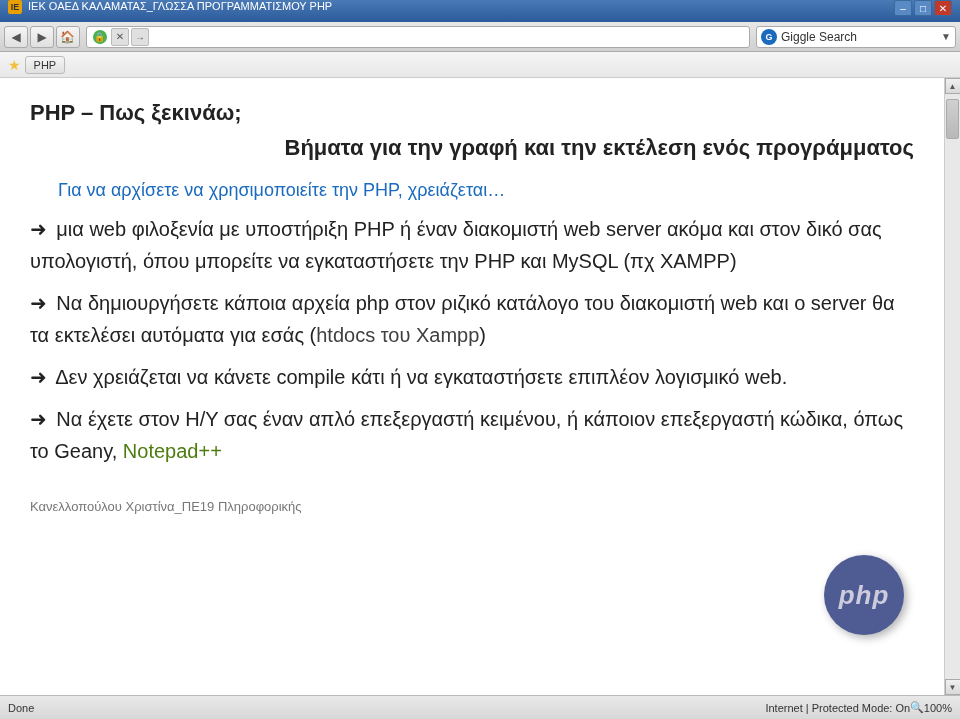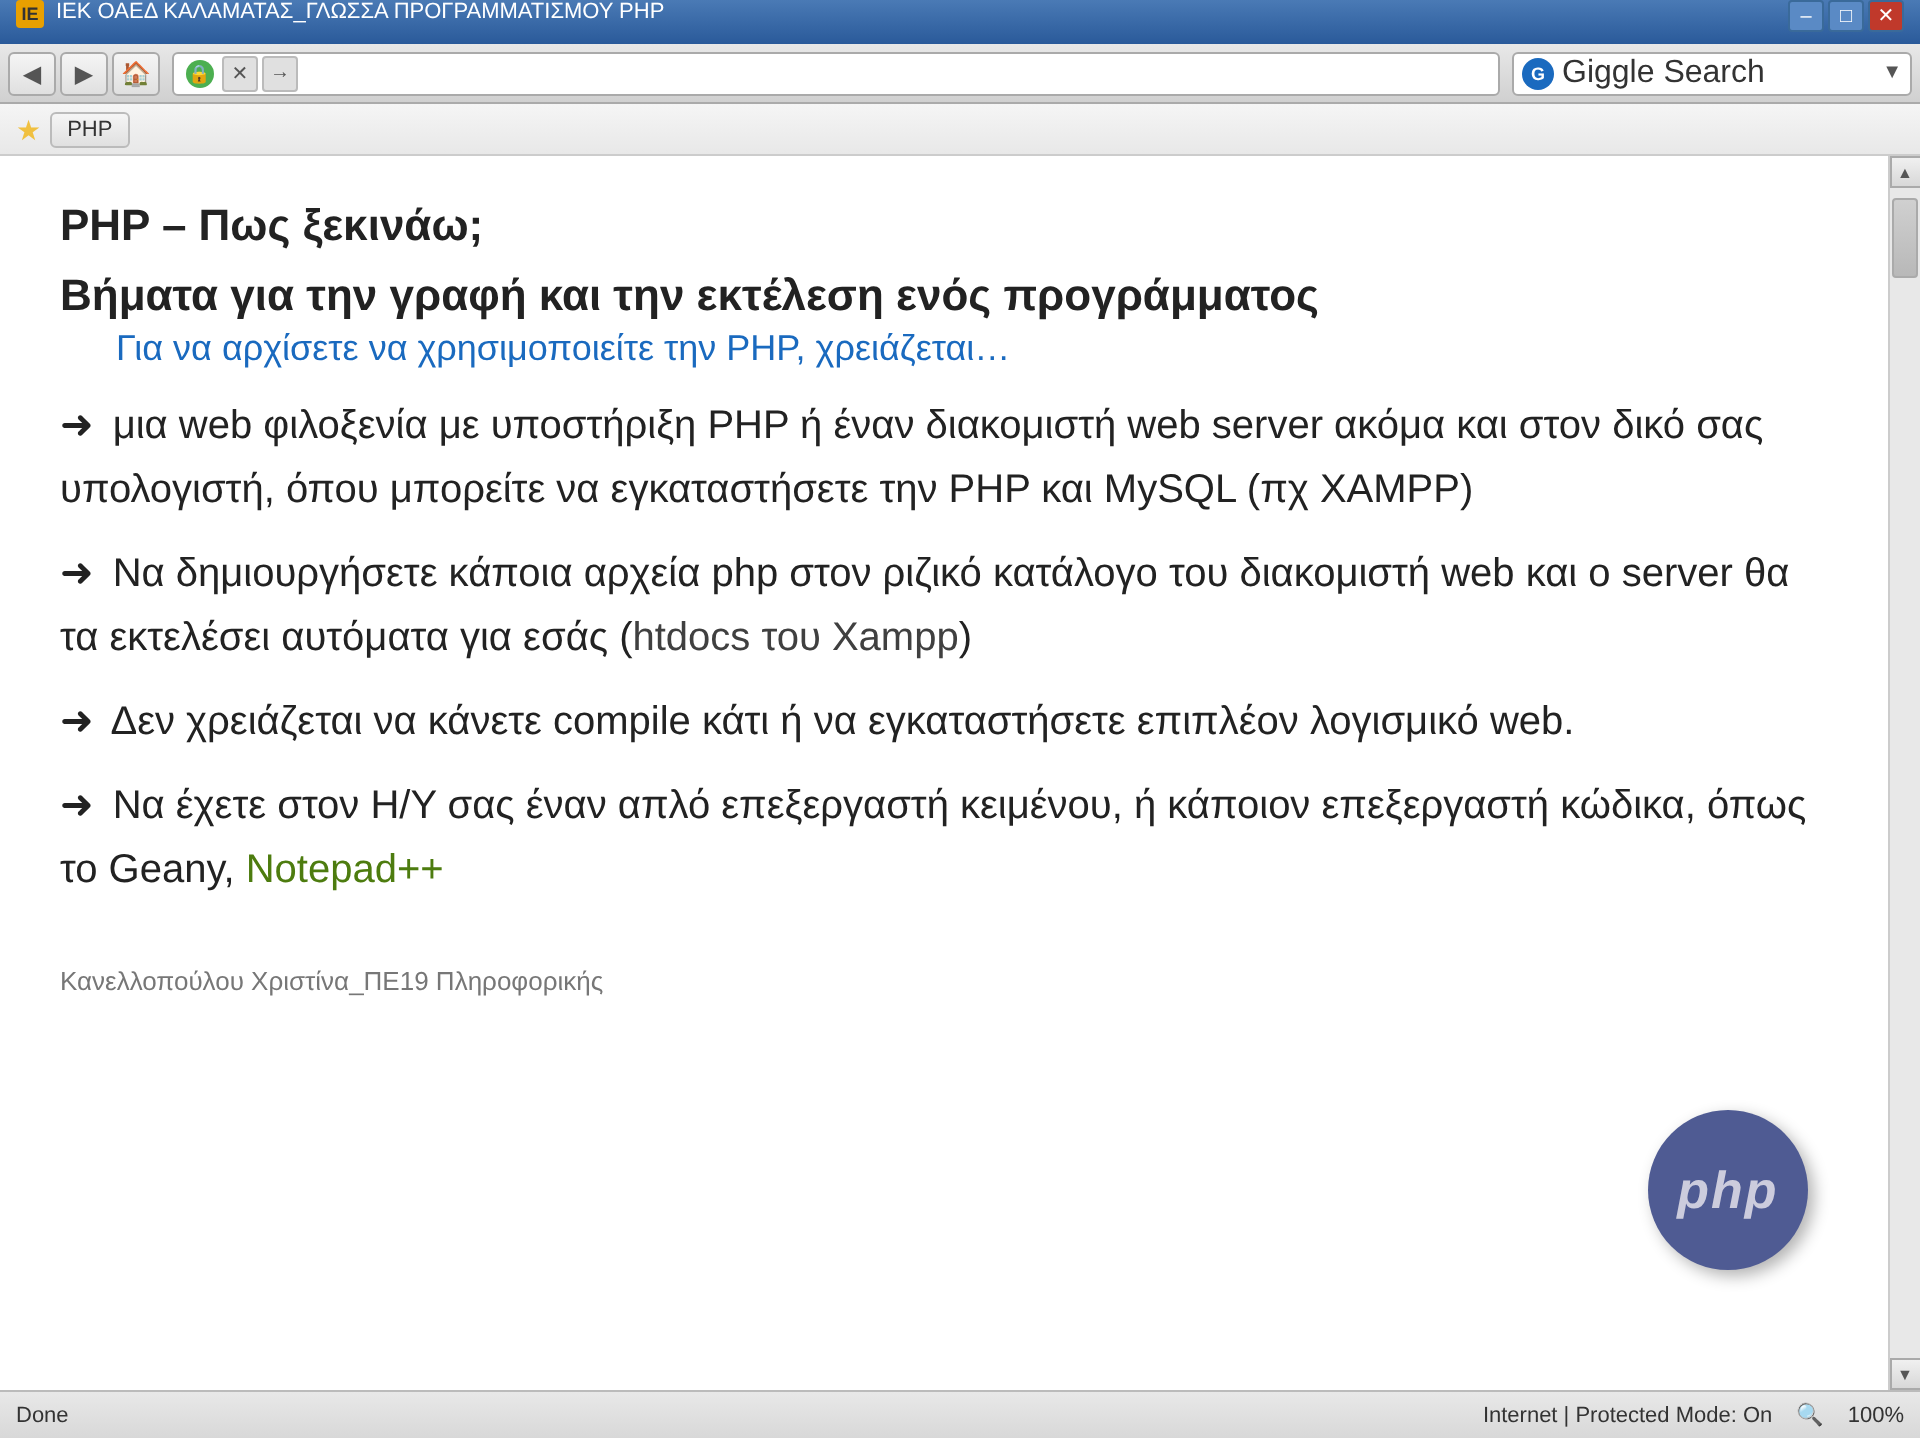--- a/index.html
+++ b/index.html
@@ -99,21 +99,21 @@
       width: 200px;
     }
     .search-icon-gb {
       width: 16px; height: 16px;
       background: #1a6abf;
       border-radius: 50%;
       margin-right: 4px;
       display: flex; align-items: center; justify-content: center;
       font-size: 9px; color: white; font-weight: bold;
     }
-    .search-input-text { flex: 1; font-size: 16px; color: #333; }
+    .search-input-text { flex: 1; font-size: 12px; color: #333; }
     .search-dropdown {
       font-size: 10px; color: #555;
     }
 
     
     .bookmarks-bar {
       background: linear-gradient(to bottom, #f5f5f5, #e8e8e8);
       height: 26px;
       display: flex;
       align-items: center;
@@ -182,20 +182,22 @@
       font-weight: bold;
       color: #222;
       line-height: 1.4;
       margin-bottom: 4px;
     }
     .content-subtitle {
       font-size: 22px;
       font-weight: bold;
       color: #222;
       line-height: 1.4;
+      margin-bottom: 16px;
+      text-align: right;
     }
     .content-highlight {
       font-size: 18px;
       color: #1a6abf;
       margin-bottom: 12px;
       margin-left: 28px;
     }
     .content-body {
       font-size: 20px;
       color: #222;
@@ -229,21 +231,21 @@
       height: 24px;
       display: flex;
       align-items: center;
       padding: 0 8px;
       border-top: 1px solid #bbb;
       font-size: 11px;
       color: #333;
       gap: 8px;
     }
     .status-left { flex: 0 0 auto; }
-    .status-right { margin-left: auto; display: flex; align-items: center; gap: 12px; }
+    .status-right { margin-left: auto; display: flex; align-items: center; }
 
     .footer-note {
       position: absolute;
       bottom: 30px;
       left: 30px;
       font-size: 13px;
       color: #777;
     }
 
     .content-wrapper {

